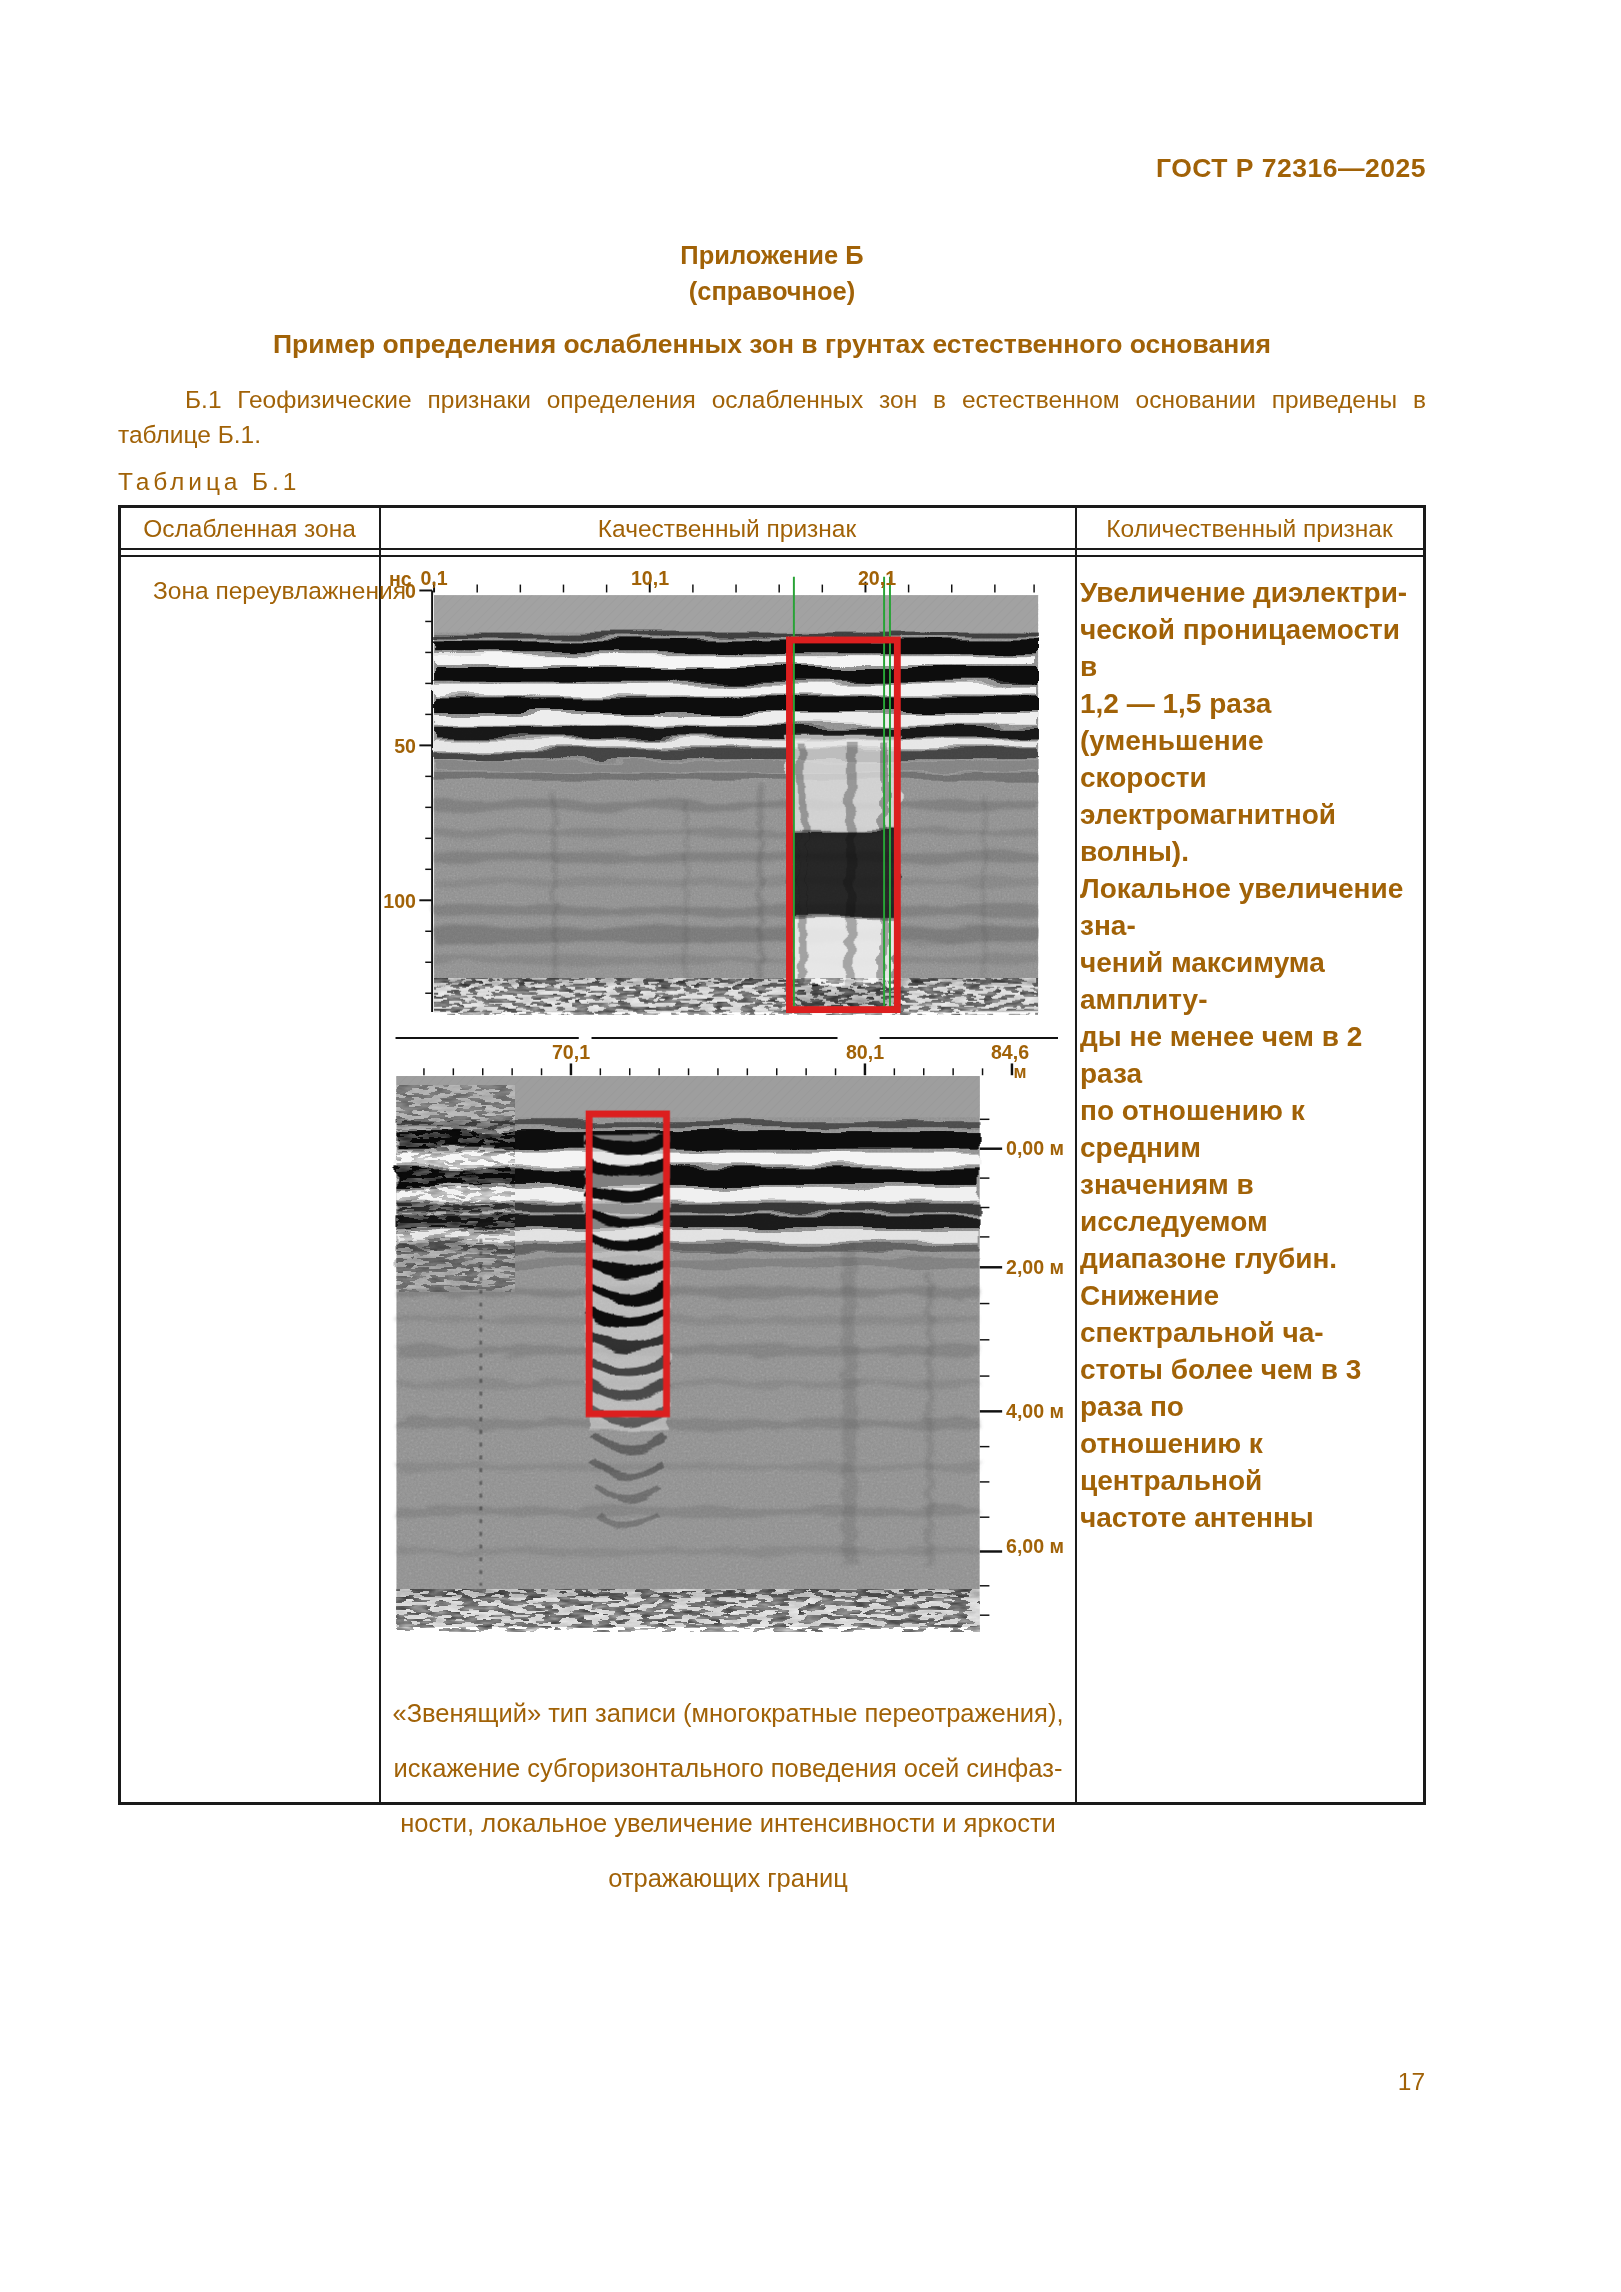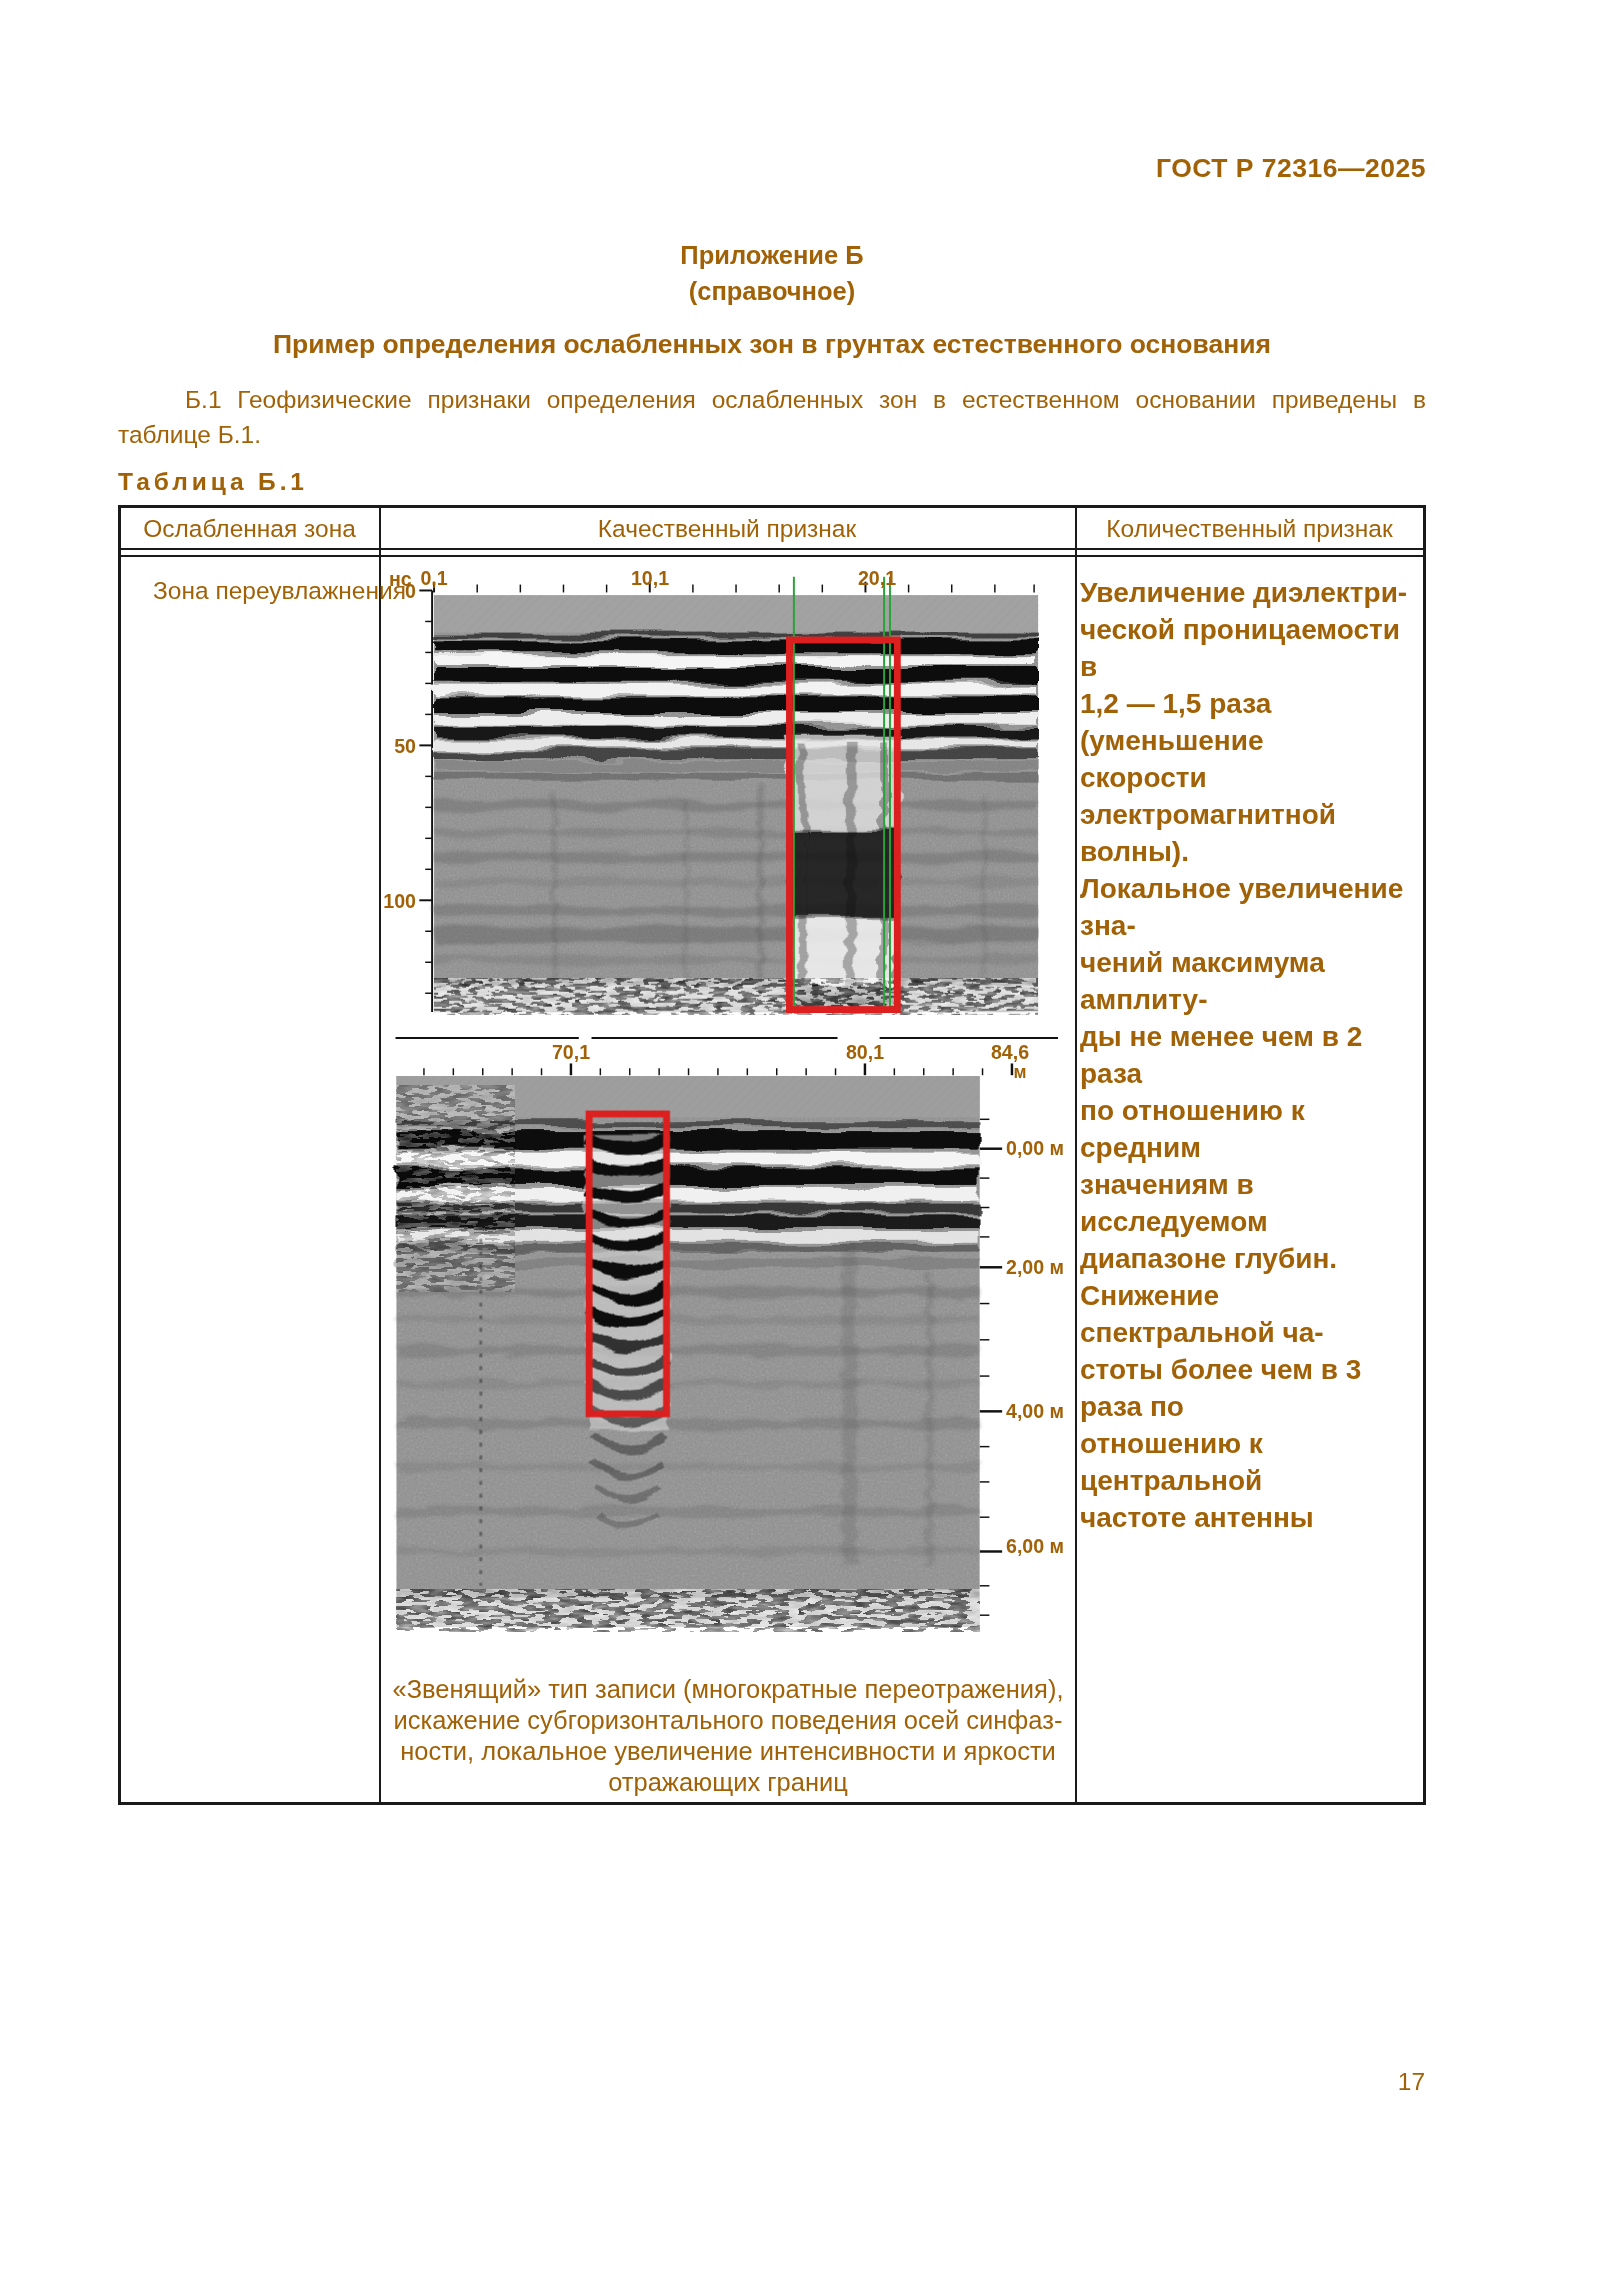--- a/index.html
+++ b/index.html
@@ -6,25 +6,25 @@
   .page{position:relative;width:1621px;height:2293px;background:#ffffff;
         font-family:"Liberation Sans", sans-serif;color:#a16207;overflow:hidden;}
   .abs{position:absolute;}
   .b{font-weight:bold;}
   .ctr{text-align:center;}
   .rt{text-align:right;}
   .doc-code{font-size:26.5px;letter-spacing:0.5px;}
   .app{font-size:25.5px;}
   .ttl{font-size:26.5px;}
   .body-text{font-size:24.5px;line-height:35px;text-align:justify;text-indent:67px;}
-  .tbl-label{font-size:24.5px;letter-spacing:3.9px;font-weight:bold;}
+  .tbl-label{font-size:24.5px;letter-spacing:3.9px;}
   .hdr-cell{font-size:24.5px;line-height:29px;}
   .zone{font-size:24.5px;line-height:35px;margin-left:30px;}
   .qline{font-size:28px;line-height:37px;text-align:left;font-weight:bold;}
-  .capline{font-size:25.5px;line-height:31px;text-align:center;}
+  .capline{font-size:25.5px;line-height:31px;text-align:center;margin-top:24px;}
   .axlab{font-size:19.6px;font-weight:bold;white-space:nowrap;}
   .axlab-s{font-size:17.6px;font-weight:bold;}
   .line{background:#1a1a1a;}
   .pgnum{font-size:24.5px;}
 </style>
 </head>
 <body>
 
 <div class="page">
 

